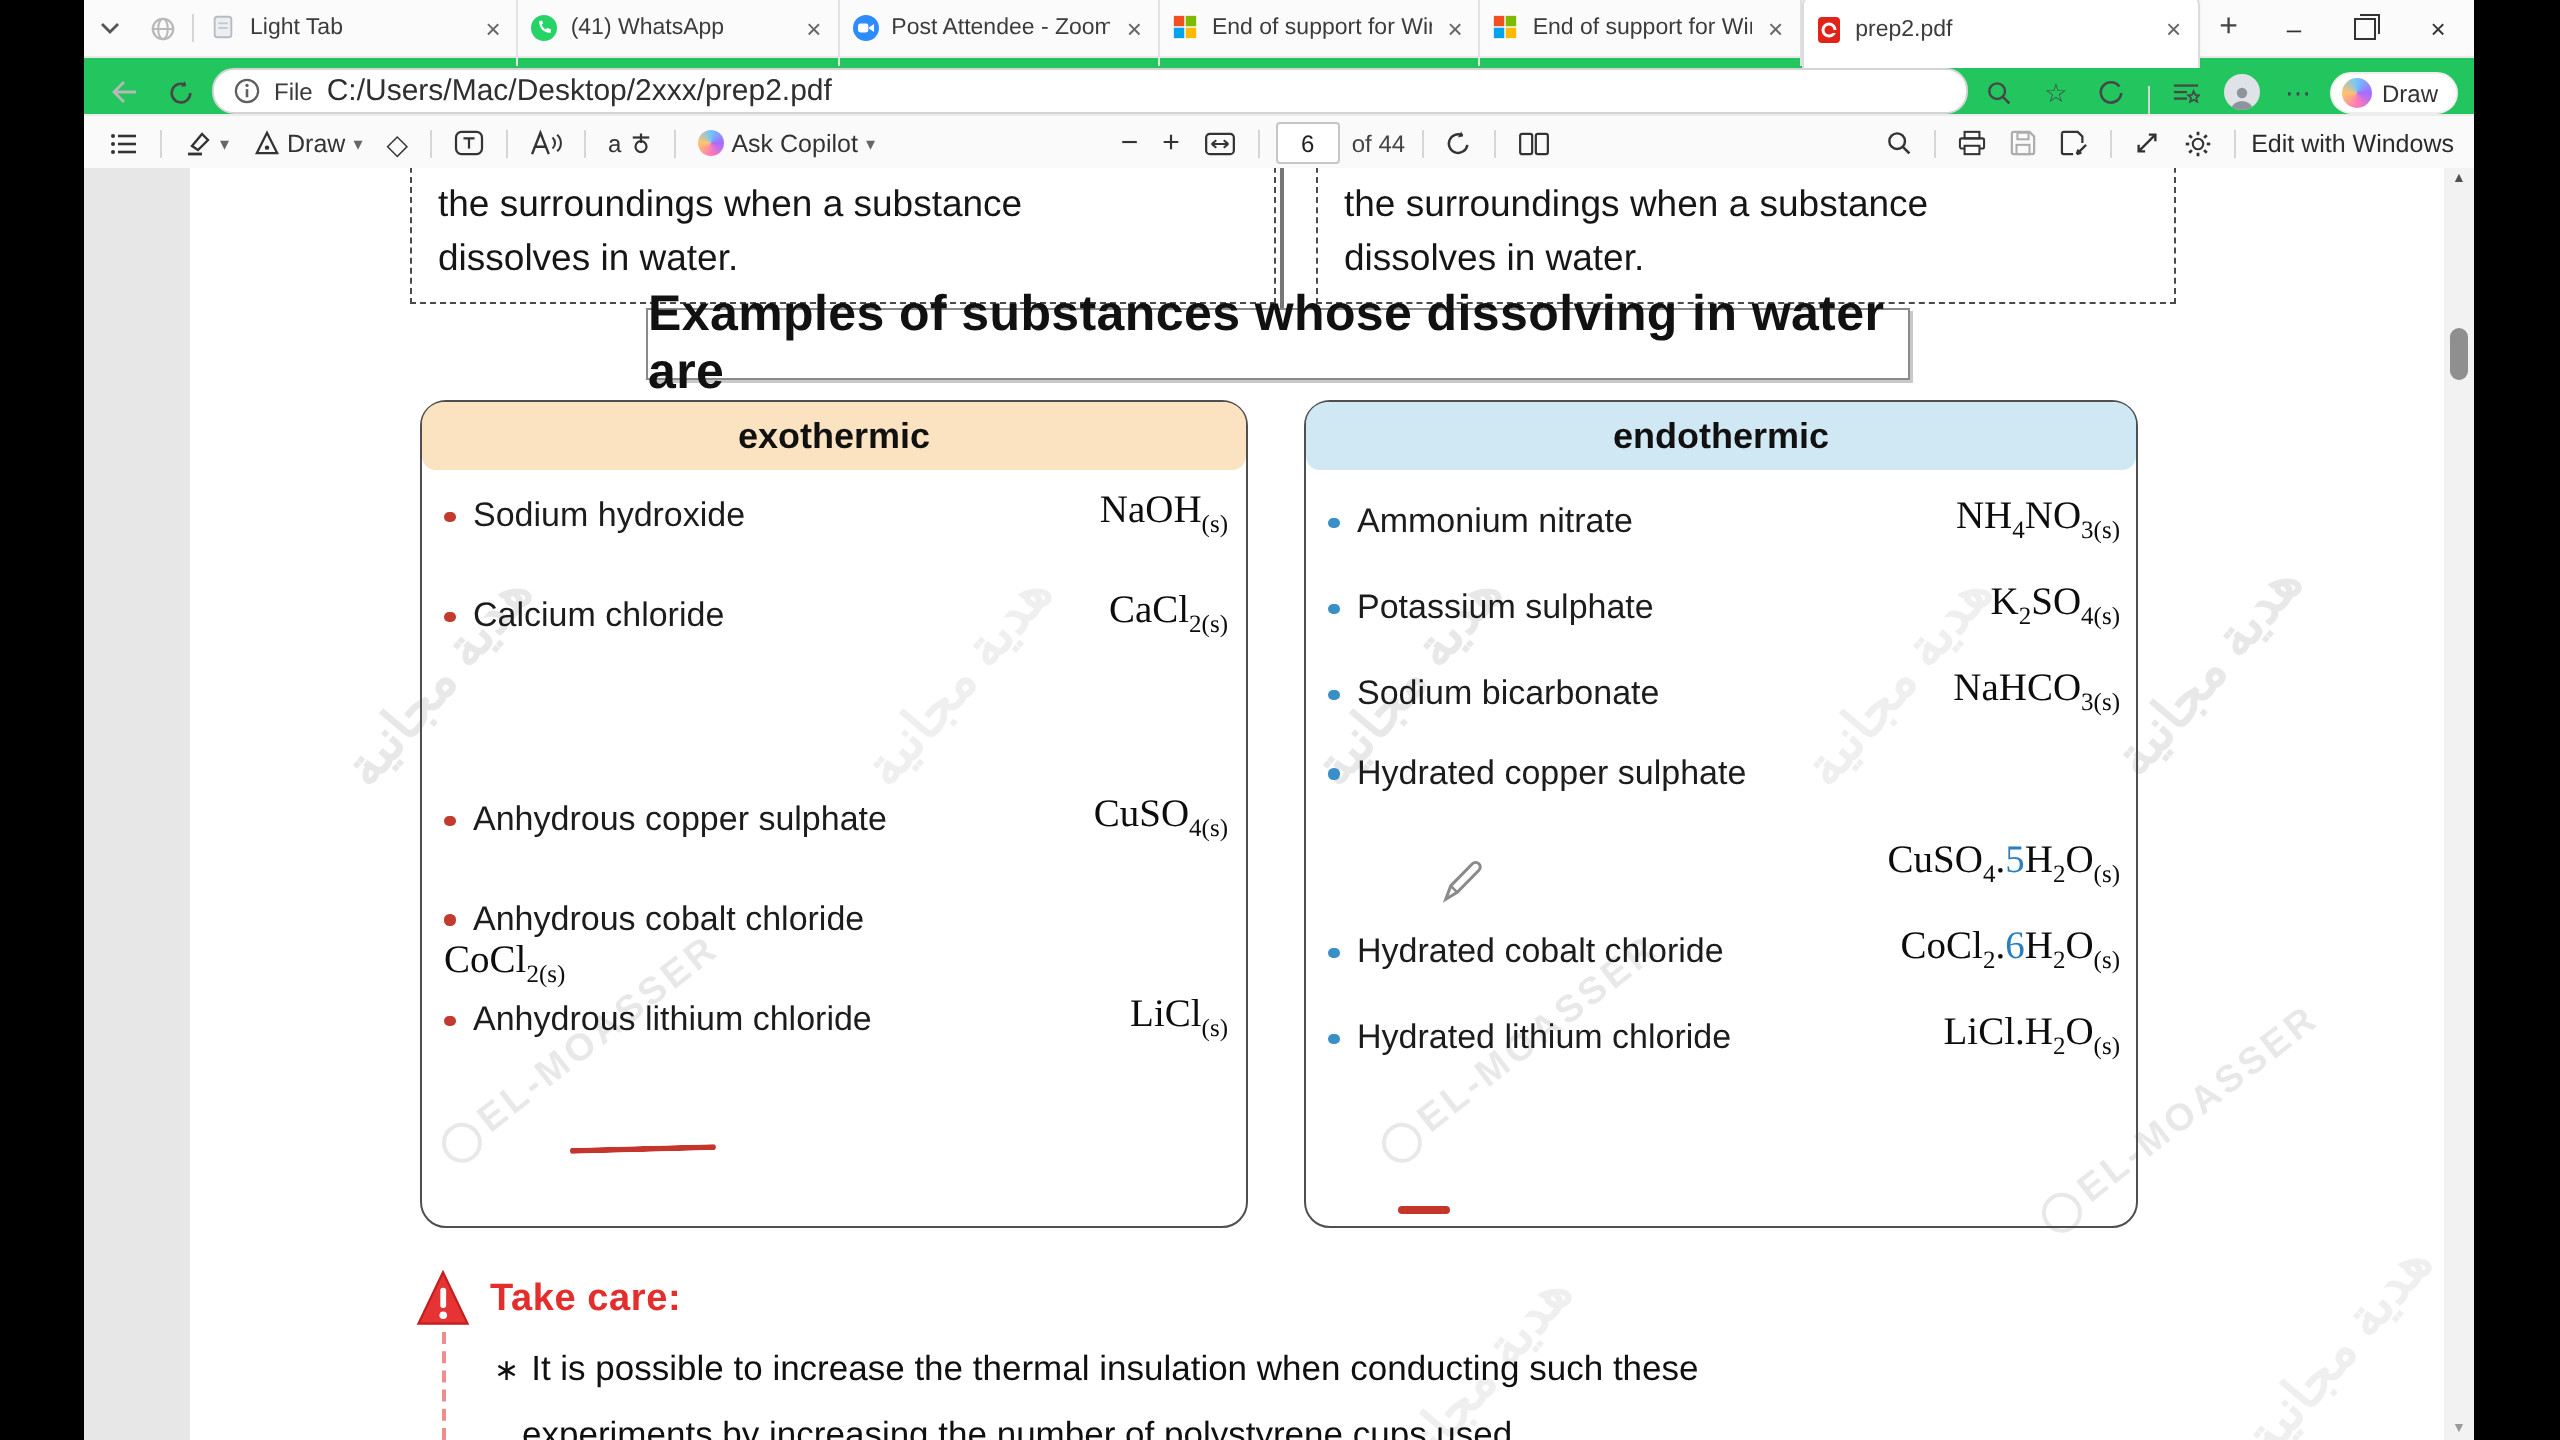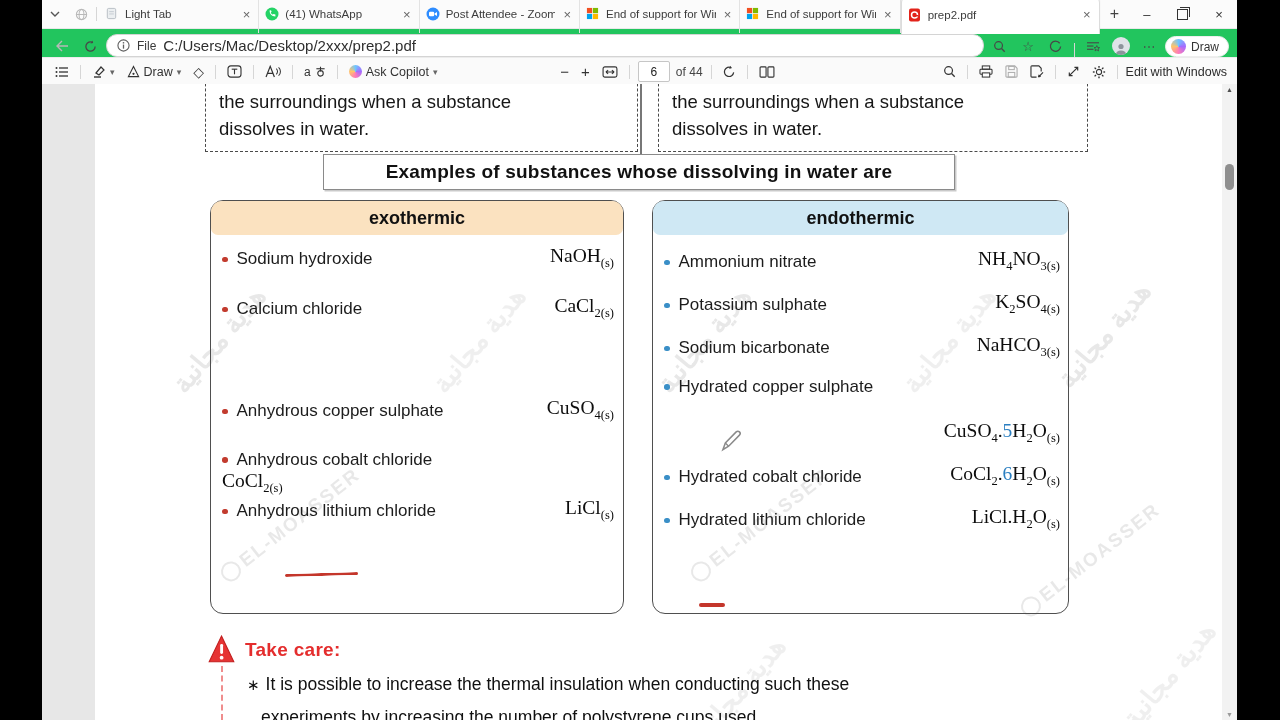--- a/index.html
+++ b/index.html
@@ -47,21 +47,21 @@
   .page{position:absolute;left:53px;top:0;bottom:0;width:1127px;background:#fff;overflow:hidden;}
   .scrollcol{position:absolute;right:0;top:0;bottom:0;width:15px;background:#f2f2f2;}
   .scroll-up{position:absolute;top:2px;left:0;right:0;text-align:center;font-size:7px;color:#505050;}
   .scroll-dn{position:absolute;bottom:2px;left:0;right:0;text-align:center;font-size:7px;color:#9a9a9a;}
   .thumb{position:absolute;left:3px;top:80px;width:9px;height:26px;border-radius:5px;background:#8f8f8f;}
 
   
   .notebox{position:absolute;border:1.6px dashed #4a4a4a;border-top:none;display:flex;flex-direction:column;justify-content:flex-end;padding:0 0 9px 13px;color:#161616;}
   .notebox .nline{font-size:18.5px;line-height:27px;}
   .coldiv{position:absolute;width:1.5px;background:#777;}
-  .examples{position:absolute;border:1px solid #8a8a8a;background:#fff;box-shadow:1.5px 1.5px 0 #c9c9c9;display:flex;align-items:center;justify-content:center;font-size:19px;font-weight:bold;color:#111;letter-spacing:.2px;}
+  .examples{position:absolute;border:1px solid #8a8a8a;background:#fff;box-shadow:1.5px 1.5px 0 #c9c9c9;display:flex;align-items:center;justify-content:center;font-size:25px;font-weight:bold;color:#111;letter-spacing:.2px;}
   .colbox{position:absolute;border:1.6px solid #4f4f4f;border-radius:13px;}
   .colhdr{position:absolute;left:0;right:0;top:0;height:34px;border-radius:11px 11px 7px 7px;display:flex;align-items:center;justify-content:center;font-weight:bold;font-size:18px;color:#111;}
   .exo-hdr{background:var(--exo-header-bg,#fbe2c0);}
   .endo-hdr{background:var(--endo-header-bg,#cfe8f4);}
   .row{position:absolute;display:flex;justify-content:space-between;align-items:baseline;}
   .iname{font-size:17px;color:#1c1c1c;display:flex;align-items:center;}
   .dot{width:5.5px;height:5.5px;border-radius:50%;margin-right:9px;flex:0 0 auto;display:inline-block;}
   .exo-dot{background:var(--exo-bullet,#c23b2e);}
   .endo-dot{background:var(--endo-bullet,#3a8fc7);}
   .formula{font-family:"Liberation Serif","DejaVu Serif",serif;font-size:19.5px;color:#0d0d0d;white-space:nowrap;}

